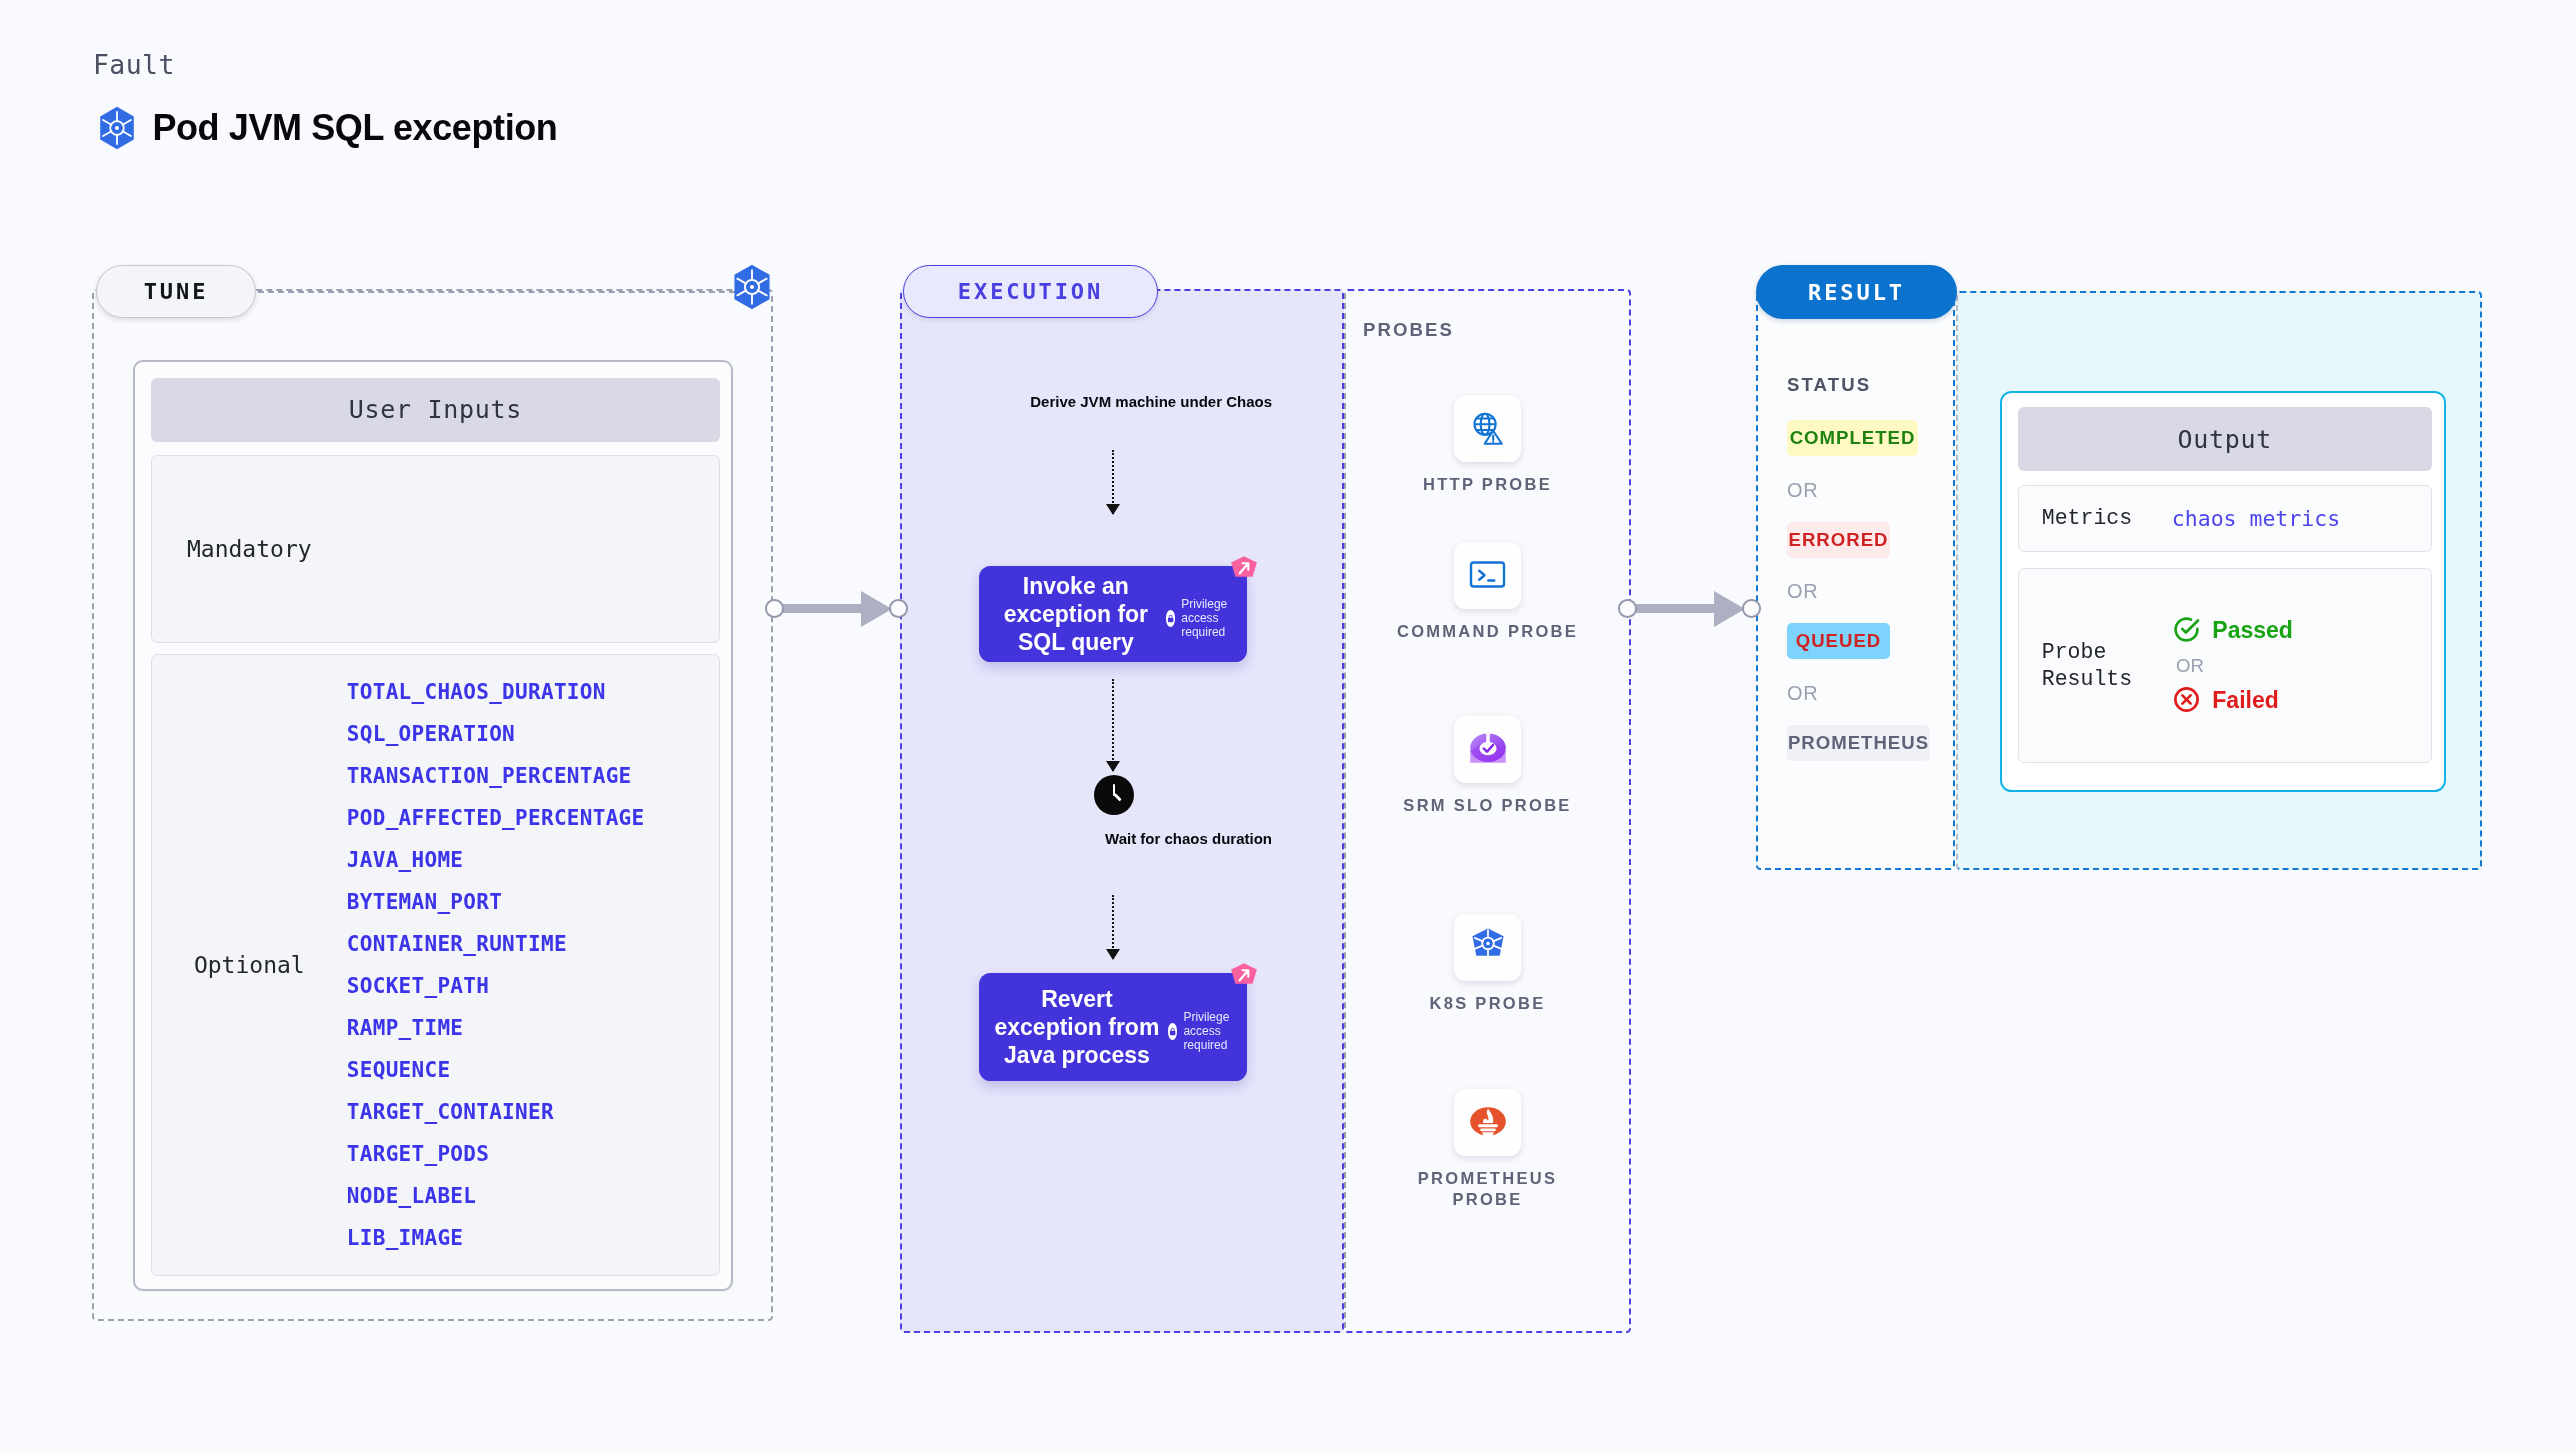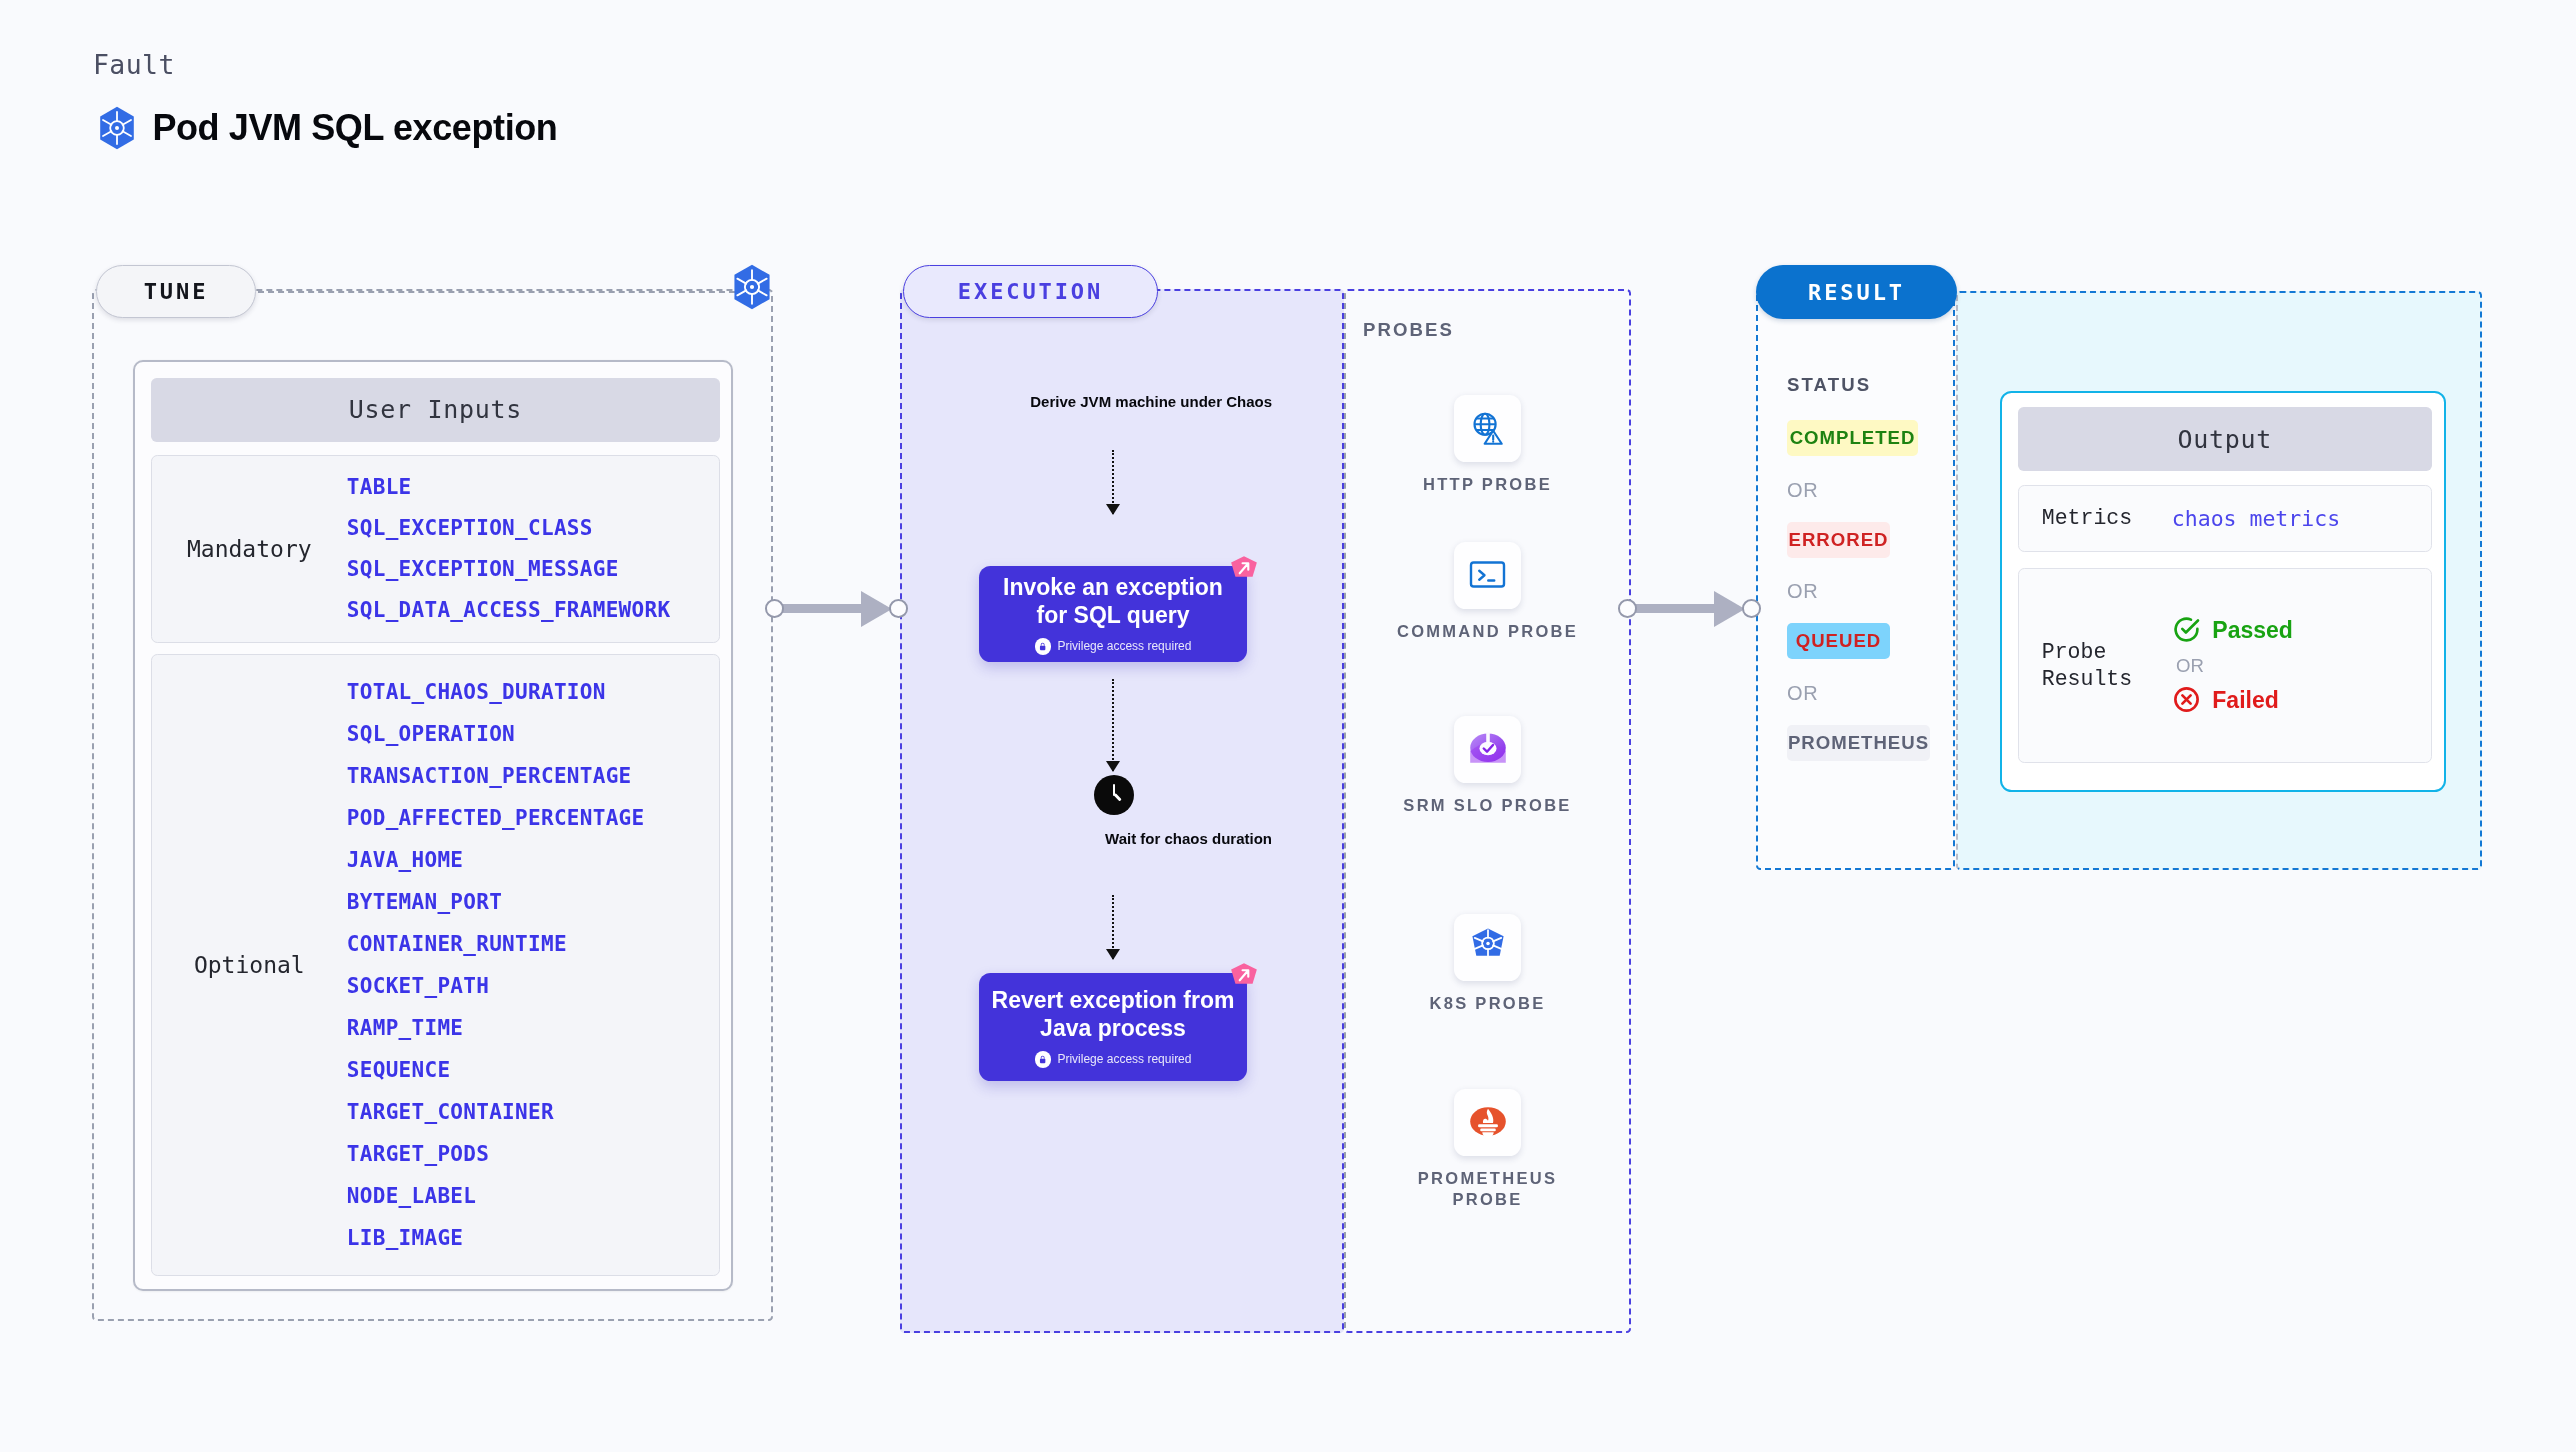--- a/index.html
+++ b/index.html
@@ -130,21 +130,21 @@
   }
   .clock .hand-h, .clock .hand-m {
     position: absolute; background: #fff; border-radius: 1.4px;
   }
   .clock .hand-h { width: 2.9px; height: 11.5px; left: 18.6px; top: 9.3px; }
   .clock .hand-m { width: 2.9px; height: 9.3px; left: 18.6px; top: 19.3px; transform: rotate(-44deg); transform-origin: top center; }
 
   .action-card {
     position: absolute; width: 268px; background: #4333da; border-radius: 11.5px;
     box-shadow: 0 5.7px 13px rgba(55,45,180,.22);
-    display: flex; flex-direction: column; align-items: center; justify-content: center;
+    display: flex; flex-direction: row; align-items: center; justify-content: center;
     padding: 11.5px 7.2px;
   }
   #card-invoke { left: 979px; top: 566px; height: 96px; }
   #card-revert { left: 979px; top: 973px; height: 108px; }
   .action-title {
     color: #fff; font-weight: bold; font-size: 23px; text-align: center; line-height: 1.22;
   }
   .priv-row { display: flex; align-items: center; gap: 6.4px; margin-top: 8.6px; }
   .priv-text { color: #e9e8fb; font-size: 12px; }
   .lock-badge {
@@ -274,26 +274,20 @@
     </g>
     <circle cx="50" cy="55" r="5" fill="#fff"></circle>
   </svg>
 </div>
 
 <div id="tune-card">
   <div class="section-head" id="user-inputs-head">User Inputs</div>
 
   <div class="param-group" id="mandatory-group">
     <div class="group-label">Mandatory</div>
-    <div class="param-list">
-      <div class="param">TABLE</div>
-      <div class="param">SQL_EXCEPTION_CLASS</div>
-      <div class="param">SQL_EXCEPTION_MESSAGE</div>
-      <div class="param">SQL_DATA_ACCESS_FRAMEWORK</div>
-    </div>
   </div>
 
   <div class="param-group" id="optional-group">
     <div class="group-label">Optional</div>
     <div class="param-list">
       <div class="param">TOTAL_CHAOS_DURATION</div>
       <div class="param">SQL_OPERATION</div>
       <div class="param">TRANSACTION_PERCENTAGE</div>
       <div class="param">POD_AFFECTED_PERCENTAGE</div>
       <div class="param">JAVA_HOME</div>

